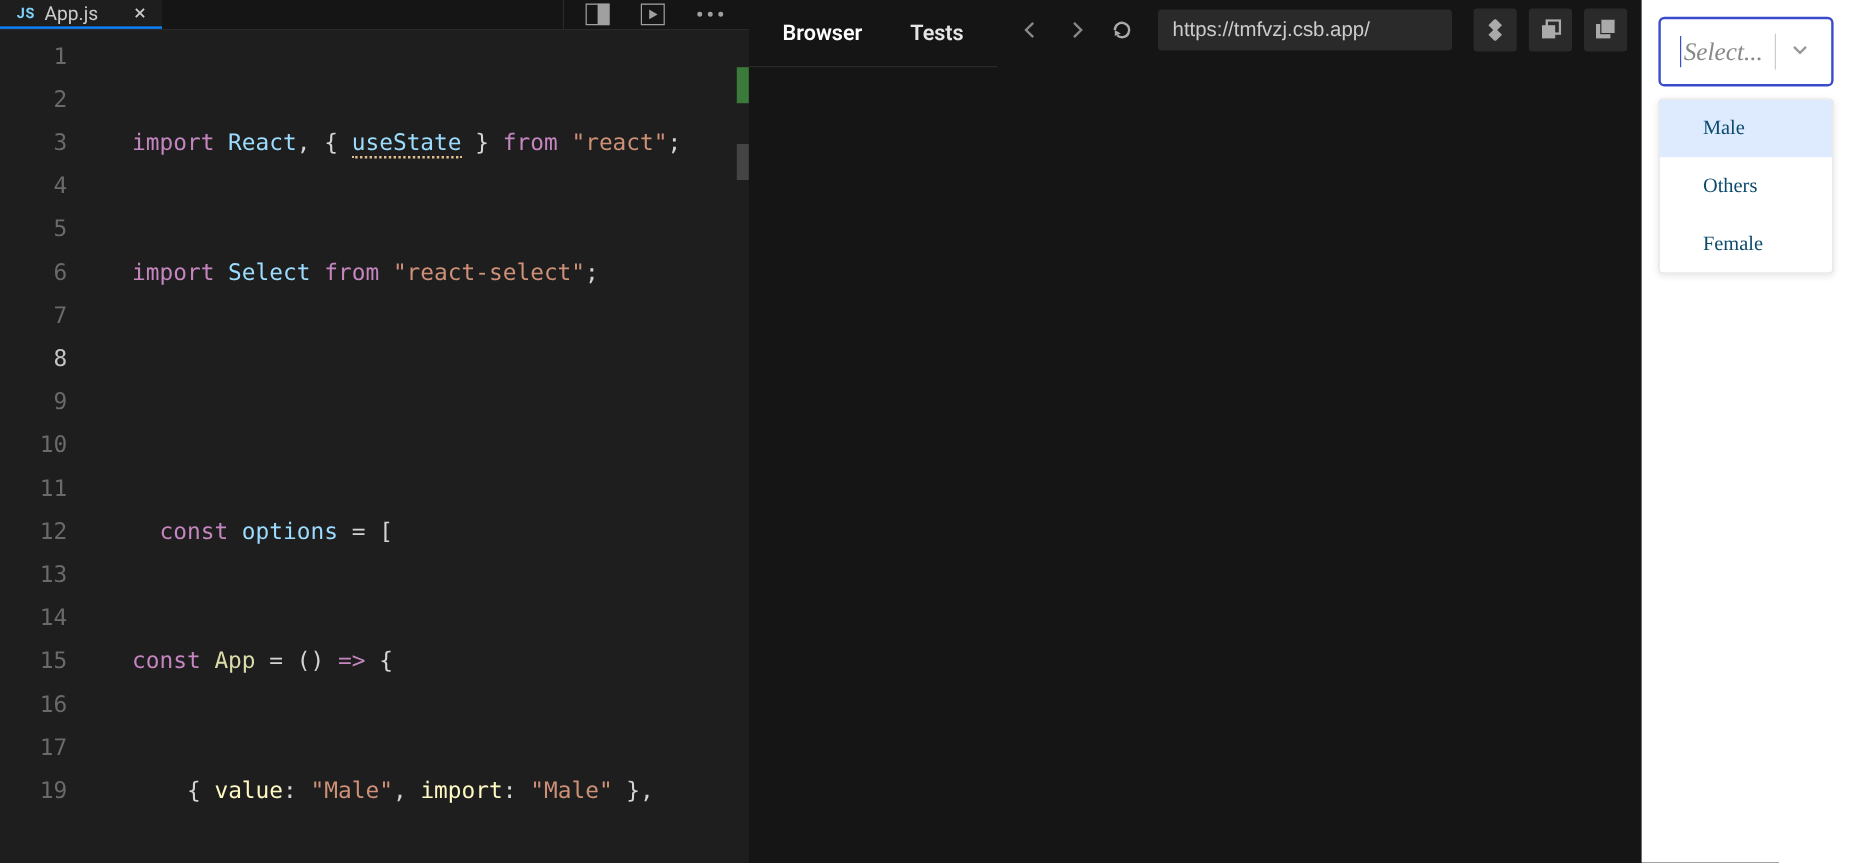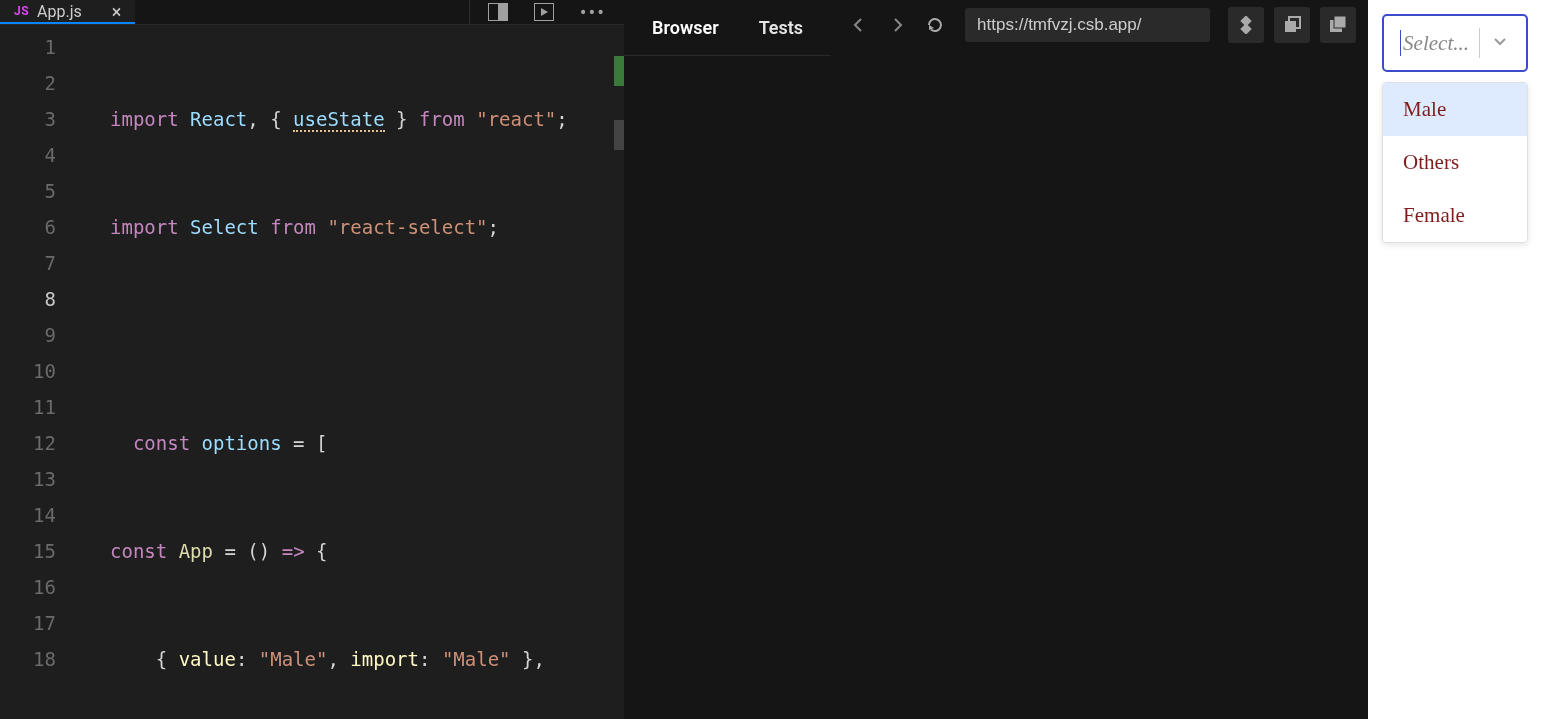--- a/index.html
+++ b/index.html
@@ -31,21 +31,21 @@
       align-items: center;
       padding: 0 14px;
       background: #1e1e1e;
       border-bottom: 2px solid #0a84ff;
       gap: 8px;
       color: #ccc;
       font-size: 16px;
     }
     .js-badge {
       background: transparent;
-      color: #d946ef;
+      color: #7dd3fc;
       font-size: 12px;
       font-weight: 700;
       letter-spacing: 0.5px;
     }
     .tab-close {
       margin-left: 22px;
       color: #ccc;
       font-size: 18px;
       cursor: pointer;
     }
@@ -188,24 +188,24 @@
     }
     .select-chev { color: #999; }
     .select-menu {
       margin-top: 10px;
       border: 1px solid #e0e0e0;
       border-radius: 4px;
       box-shadow: 0 2px 6px rgba(0,0,0,0.1);
       overflow: hidden;
     }
     .select-option {
-      padding: 14px 20px;
-      font-size: 21px;
+      padding: 14px 36px;
+      font-size: 17px;
       font-family: Georgia, serif;
-      color: #7f1d1d;
+      color: #0c4a6e;
       cursor: pointer;
     }
     .select-option.focused { background: #deebff; }
   </style>
 </head>
 <body>
 
 <div class="editor-pane">
   <div class="tab-bar">
     <div class="file-tab">
@@ -243,21 +243,21 @@
       <div style="color:#c6c6c6">8</div>
       <div>9</div>
       <div>10</div>
       <div>11</div>
       <div>12</div>
       <div>13</div>
       <div>14</div>
       <div>15</div>
       <div>16</div>
       <div>17</div>
-      <div>18</div>
+      <div>19</div>
     </div>
     <div class="code-lines">
       <div class="line"><span class="tk-keyword">import</span> <span class="tk-var">React</span><span class="tk-punc">,</span> <span class="tk-punc">{</span> <span class="tk-var tk-warn">useState</span> <span class="tk-punc">}</span> <span class="tk-keyword">from</span> <span class="tk-str">"react"</span><span class="tk-punc">;</span></div>
       <div class="line"><span class="tk-keyword">import</span> <span class="tk-var">Select</span> <span class="tk-keyword">from</span> <span class="tk-str">"react-select"</span><span class="tk-punc">;</span></div>
       <div class="line"></div>
       <div class="line">  <span class="tk-keyword">const</span> <span class="tk-var">options</span> <span class="tk-punc">=</span> <span class="tk-punc">[</span></div>
       <div class="line"><span class="tk-keyword">const</span> <span class="tk-fn">App</span> <span class="tk-punc">=</span> <span class="tk-punc">()</span> <span class="tk-keyword">=&gt;</span> <span class="tk-punc">{</span></div>
       <div class="line">    <span class="tk-punc">{</span> <span class="tk-prop">value</span><span class="tk-punc">:</span> <span class="tk-str">"Male"</span><span class="tk-punc">,</span> <span class="tk-prop">import</span><span class="tk-punc">:</span> <span class="tk-str">"Male"</span> <span class="tk-punc">}</span><span class="tk-punc">,</span></div>
       
       

